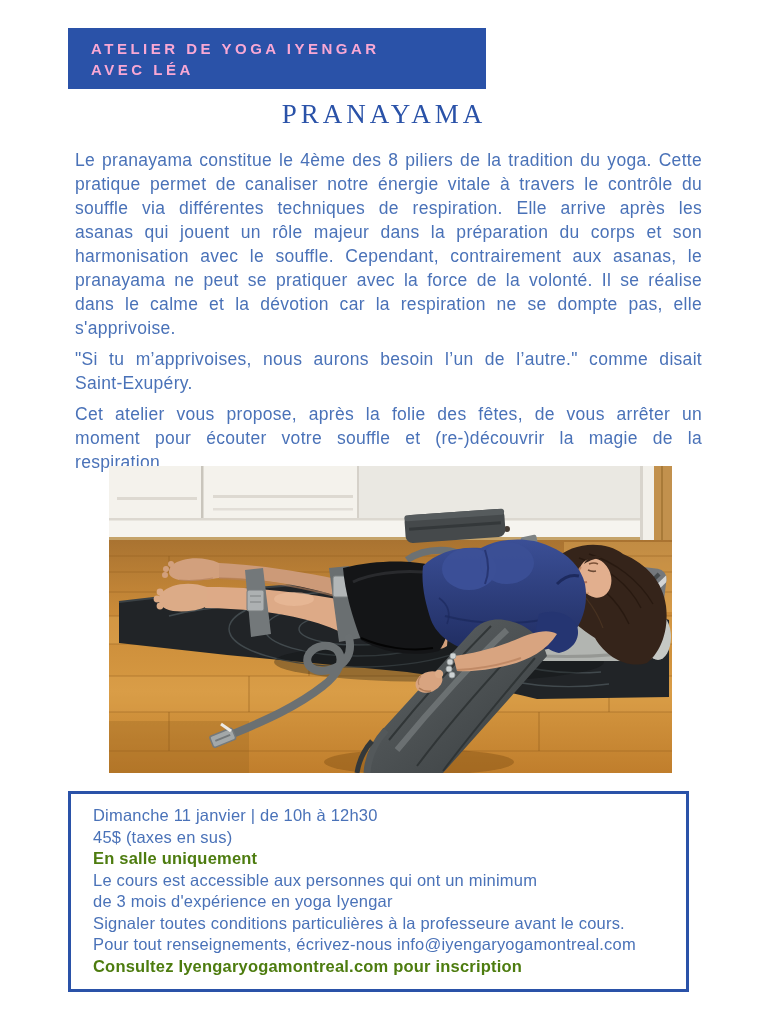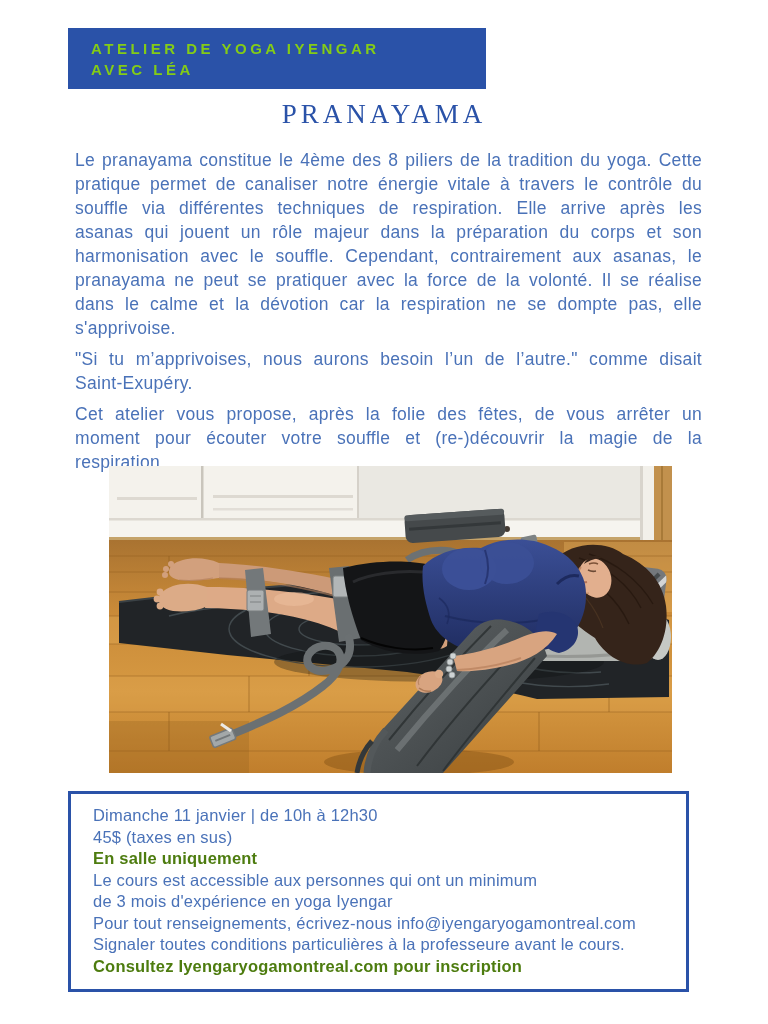--- a/index.html
+++ b/index.html
@@ -2,21 +2,21 @@
 <html><head>
 <meta charset="utf-8">
 <style>
   html,body{margin:0;padding:0;background:#ffffff;}
   .page{
     position:relative;width:768px;height:1024px;background:#ffffff;overflow:hidden;
     font-family:"Liberation Sans", sans-serif;
   }
   .header-box{
     position:absolute;left:68px;top:28px;width:418px;height:61px;
-    background:#2a52a8;color:#84cc16;box-sizing:border-box;
+    background:#2a52a8;color:#f9a8d4;box-sizing:border-box;
     padding:10px 0 0 23px;
   }
   .header-box .hline{
     font-size:15px;font-weight:700;letter-spacing:3.5px;line-height:21px;white-space:nowrap;
   }
   .title{
     position:absolute;left:0;top:99px;width:768px;text-align:center;
     font-family:"Liberation Serif", serif;font-weight:400;font-size:27px;
     letter-spacing:4px;color:#2a52a8;
   }
@@ -279,18 +279,18 @@
       </g>
     </svg>
   </figure>
 
   <div class="info-box">
     <div>Dimanche 11 janvier | de 10h à 12h30</div>
     <div>45$ (taxes en sus)</div>
     <div class="bold">En salle uniquement</div>
     <div>Le cours est accessible aux personnes qui ont un minimum</div>
     <div>de 3 mois d'expérience en yoga Iyengar</div>
+    <div>Signaler toutes conditions particulières à la professeure avant le cours.</div>
     <div>Pour tout renseignements, écrivez-nous info@iyengaryogamontreal.com</div>
-    <div>Signaler toutes conditions particulières à la professeure avant le cours.</div>
     <div class="bold">Consultez Iyengaryogamontreal.com pour inscription</div>
   </div>
 
 </div>
 
 </body></html>

